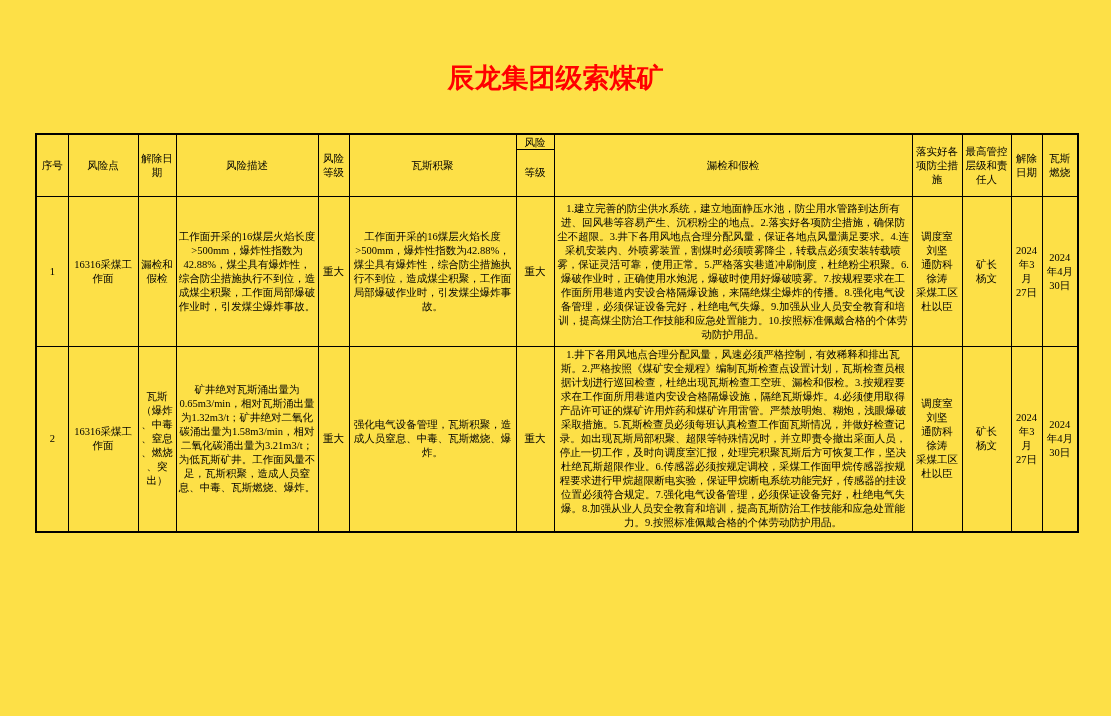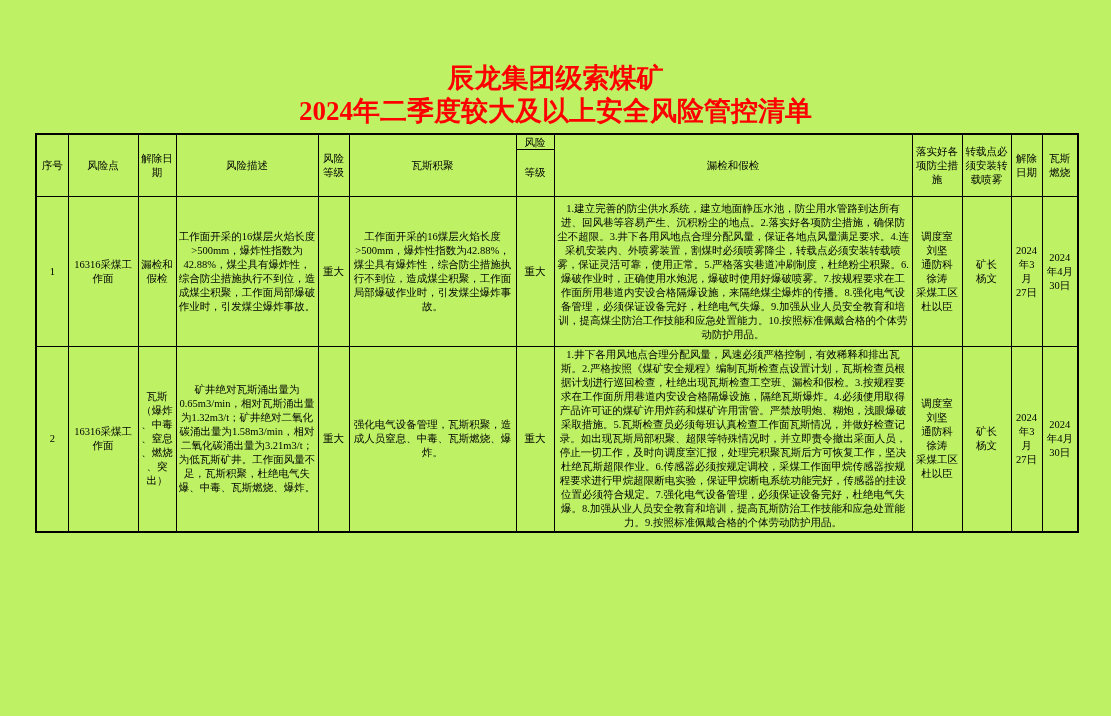--- a/index.html
+++ b/index.html
@@ -1,17 +1,17 @@
 <!DOCTYPE html>
 <html><head>
 <meta charset="utf-8">
 <style>
   html,body { margin:0; padding:0; background:#ffffff; }
   body { width:1111px; height:716px; font-family:"Liberation Serif","DejaVu Serif",serif; color:#000; }
-  .page { position:relative; width:1111px; height:716px; background:#bef264; overflow:hidden; }
+  .page { position:relative; width:1111px; height:716px; background:#fde047; overflow:hidden; }
 
   .title-block { position:absolute; top:62px; left:0; width:100%; text-align:center; }
   .title-line { color:#ff0000; font-weight:bold; font-size:27px; line-height:33px;
                 font-family:"Liberation Serif","DejaVu Serif",serif; }
 
   table.risk { position:absolute; left:35px; top:133px; width:1043px;
                border-collapse:collapse; table-layout:fixed; border:2px solid #000; }
   .risk th, .risk td {
       border:1px solid #000; font-weight:normal; font-size:10.5px; line-height:14px;
       vertical-align:middle; text-align:center; padding:1px 2px; overflow:hidden;
@@ -34,21 +34,20 @@
                 align-items:center; justify-content:center; line-height:13px; }
   .split-bottom { flex:1; display:flex; align-items:center; justify-content:center; }
 </style>
 </head>
 <body>
 
 <div class="page">
 
   <div class="title-block">
     <div class="title-line">辰龙集团级索煤矿</div>
-    <div class="title-line">2024年二季度较大及以上安全风险管控清单</div>
   </div>
 
   <table class="risk">
     <colgroup>
       <col style="width:32px">
         <col style="width:70px">
         <col style="width:38px">
       <col style="width:142px">
         <col style="width:31px">
         <col style="width:167px">
@@ -69,21 +68,21 @@
       <th>风险等级</th>
       <th>瓦斯积聚</th>
       <th class="split">
         <div class="split-wrap">
           <div class="split-top">风险</div>
           <div class="split-bottom">等级</div>
         </div>
       </th>
       <th>漏检和假检</th>
       <th>落实好各项防尘措施</th>
-      <th>转载点必须安装转载喷雾</th>
+      <th>最高管控层级和责任人</th>
       <th>解除日期</th>
       <th>瓦斯燃烧</th>
     </tr>
 
     <tr class="row-1">
       <td>1</td>
       <td>16316采煤工作面</td>
       <td class="narrowwrap">漏检和假检</td>
       <td class="cell-desc">工作面开采的16煤层火焰长度&gt;500mm，爆炸性指数为42.88%，煤尘具有爆炸性，综合防尘措施执行不到位，造成煤尘积聚，工作面局部爆破作业时，引发煤尘爆炸事故。</td>
       <td>重大</td>
@@ -109,21 +108,21 @@
     <tr class="row-2">
       <td>2</td>
       <td>16316采煤工作面</td>
       <td class="preline">瓦斯
 （爆炸
 、中毒
 、窒息
 、燃烧
 、突
 出）</td>
-      <td class="cell-desc">矿井绝对瓦斯涌出量为0.65m3/min，相对瓦斯涌出量为1.32m3/t；矿井绝对二氧化碳涌出量为1.58m3/min，相对二氧化碳涌出量为3.21m3/t；为低瓦斯矿井。工作面风量不足，瓦斯积聚，杜绝电气失爆、中毒、瓦斯燃烧、爆炸。</td>
+      <td class="cell-desc">矿井绝对瓦斯涌出量为0.65m3/min，相对瓦斯涌出量为1.32m3/t；矿井绝对二氧化碳涌出量为1.58m3/min，相对二氧化碳涌出量为3.21m3/t；为低瓦斯矿井。工作面风量不足，瓦斯积聚，造成人员窒息、中毒、瓦斯燃烧、爆炸。</td>
       <td>重大</td>
       <td class="cell-hazard">强化电气设备管理，瓦斯积聚，造成人员窒息、中毒、瓦斯燃烧、爆炸。</td>
       <td>重大</td>
       <td class="cell-measures">1.井下各用风地点合理分配风量，风速必须严格控制，有效稀释和排出瓦斯。2.严格按照《煤矿安全规程》编制瓦斯检查点设置计划，瓦斯检查员根据计划进行巡回检查，杜绝出现瓦斯检查工空班、漏检和假检。3.按规程要求在工作面所用巷道内安设合格隔爆设施，隔绝瓦斯爆炸。4.必须使用取得产品许可证的煤矿许用炸药和煤矿许用雷管。严禁放明炮、糊炮，浅眼爆破采取措施。5.瓦斯检查员必须每班认真检查工作面瓦斯情况，并做好检查记录。如出现瓦斯局部积聚、超限等特殊情况时，并立即责令撤出采面人员，停止一切工作，及时向调度室汇报，处理完积聚瓦斯后方可恢复工作，坚决杜绝瓦斯超限作业。6.传感器必须按规定调校，采煤工作面甲烷传感器按规程要求进行甲烷超限断电实验，保证甲烷断电系统功能完好，传感器的挂设位置必须符合规定。7.强化电气设备管理，必须保证设备完好，杜绝电气失爆。8.加强从业人员安全教育和培训，提高瓦斯防治工作技能和应急处置能力。9.按照标准佩戴合格的个体劳动防护用品。</td>
       <td class="preline">调度室
 刘坚
 通防科
 徐涛
 采煤工区
 杜以臣</td>

